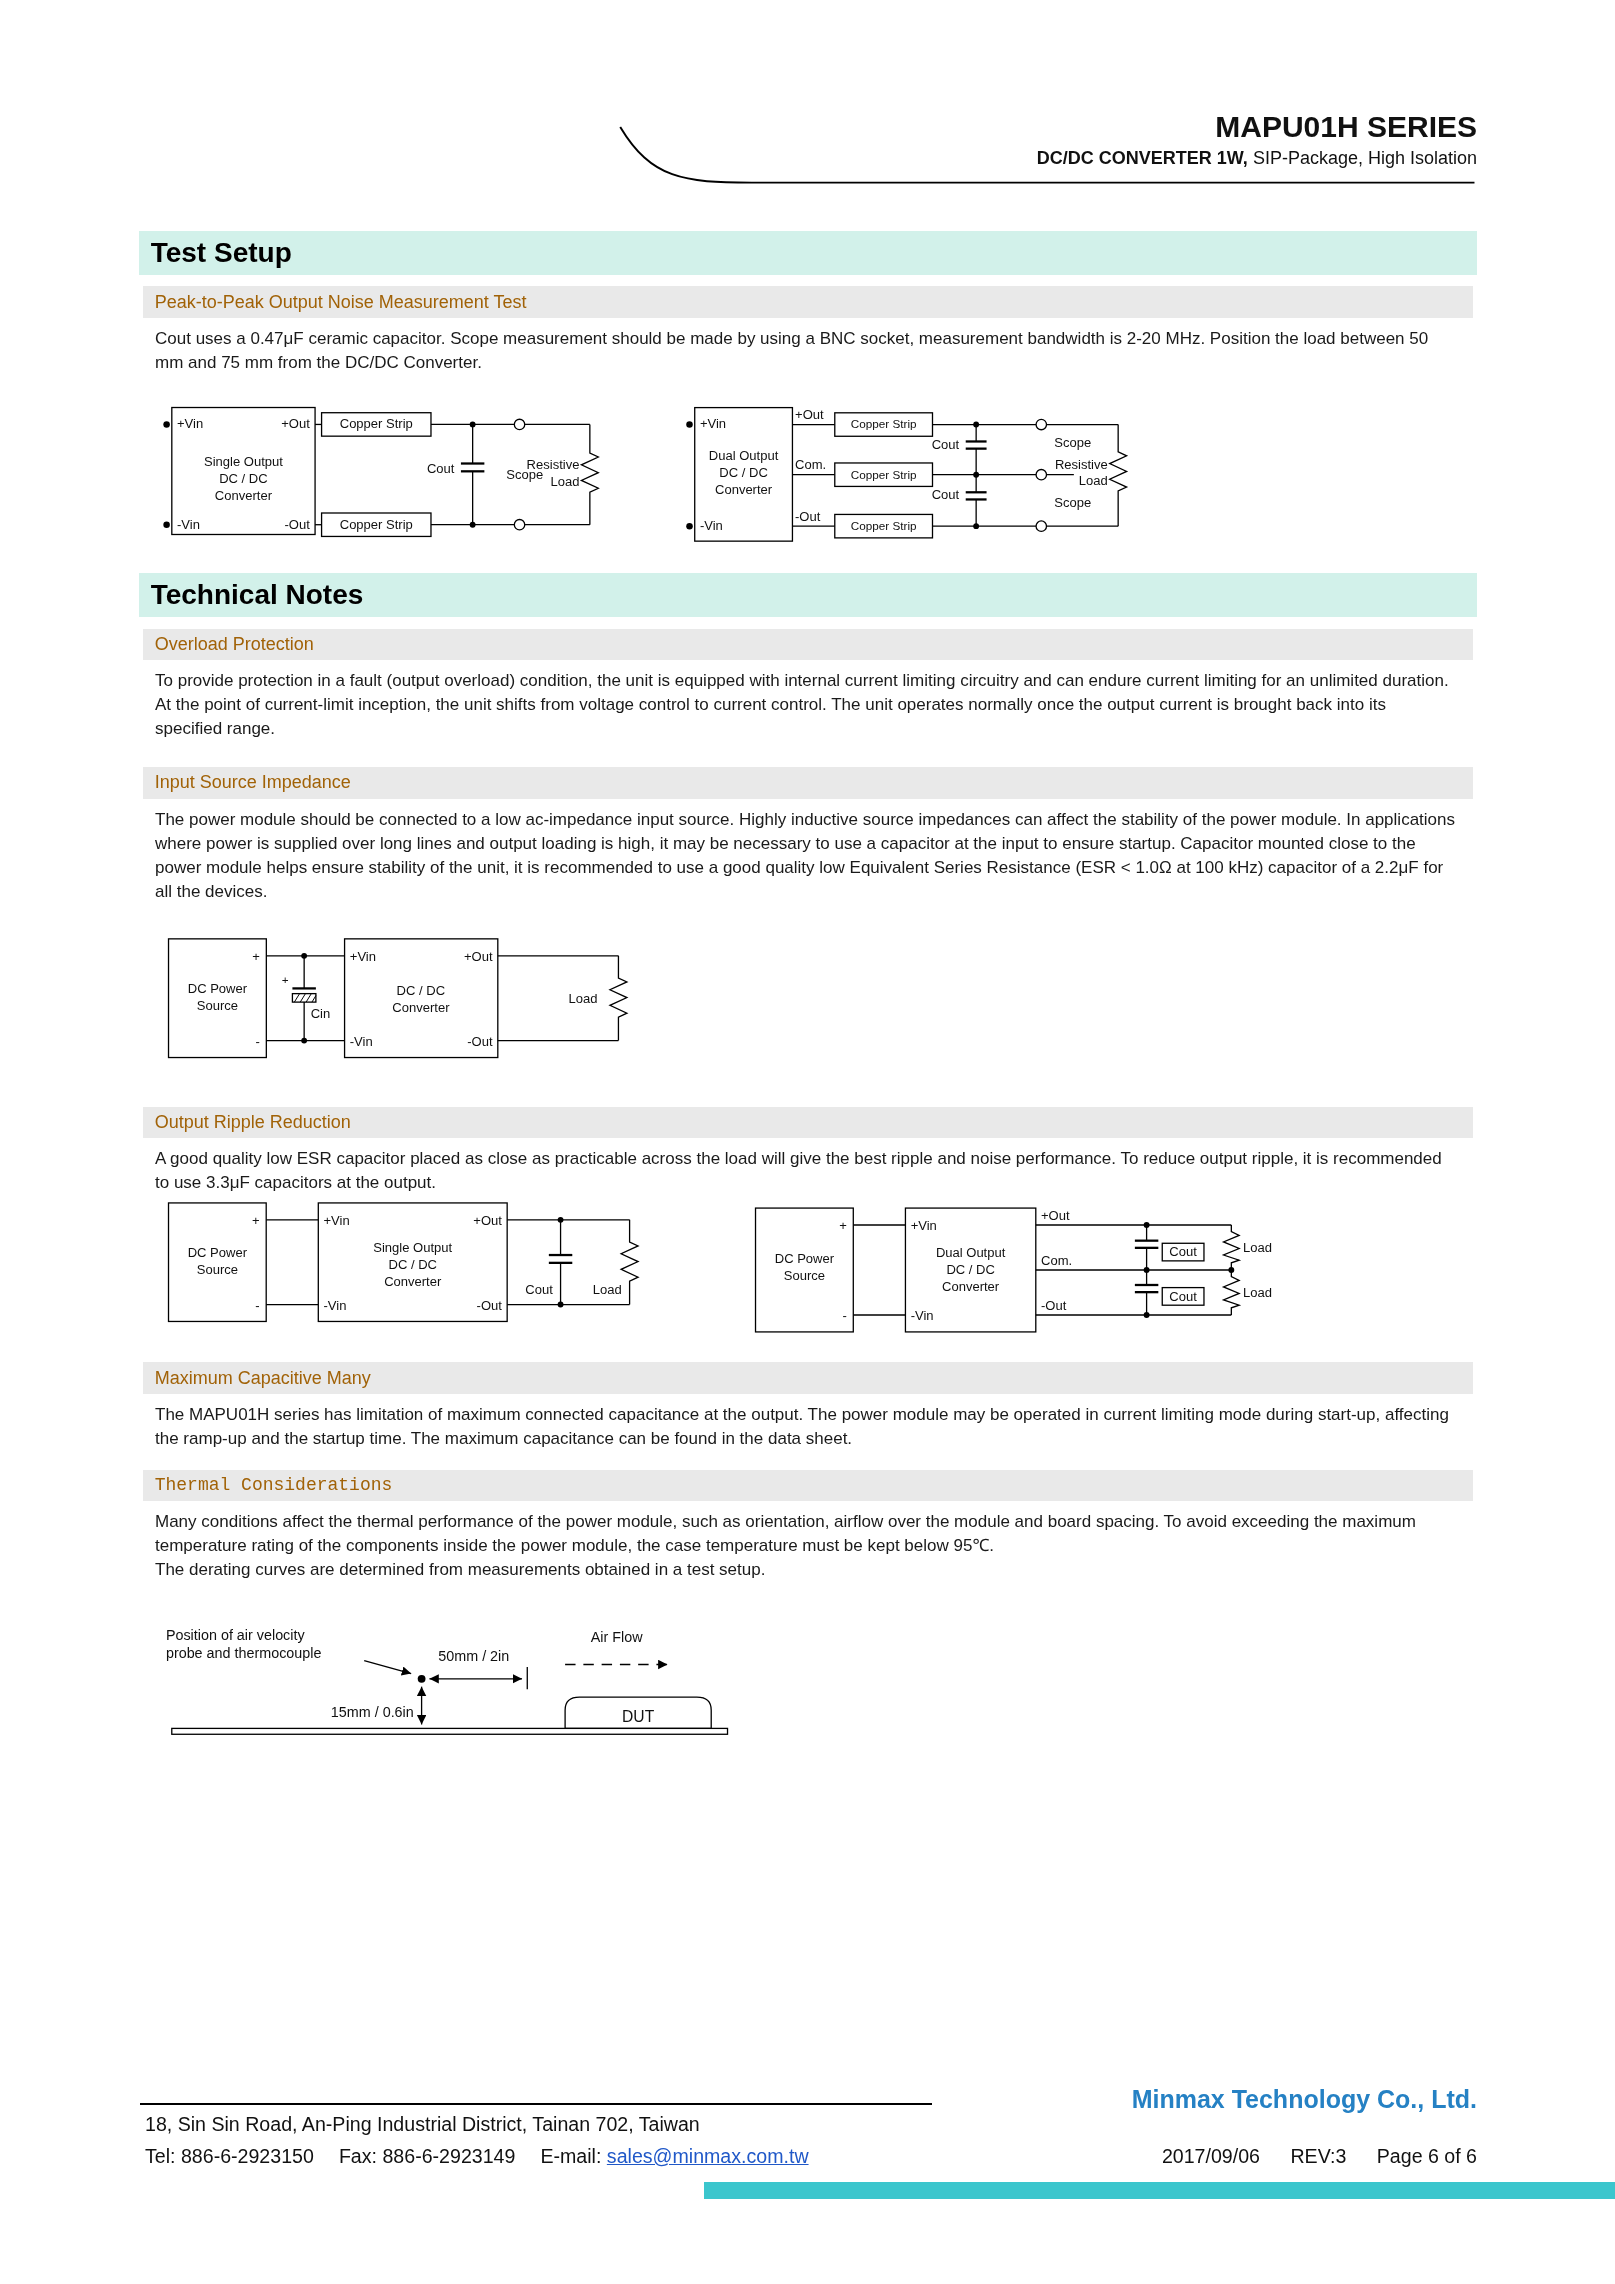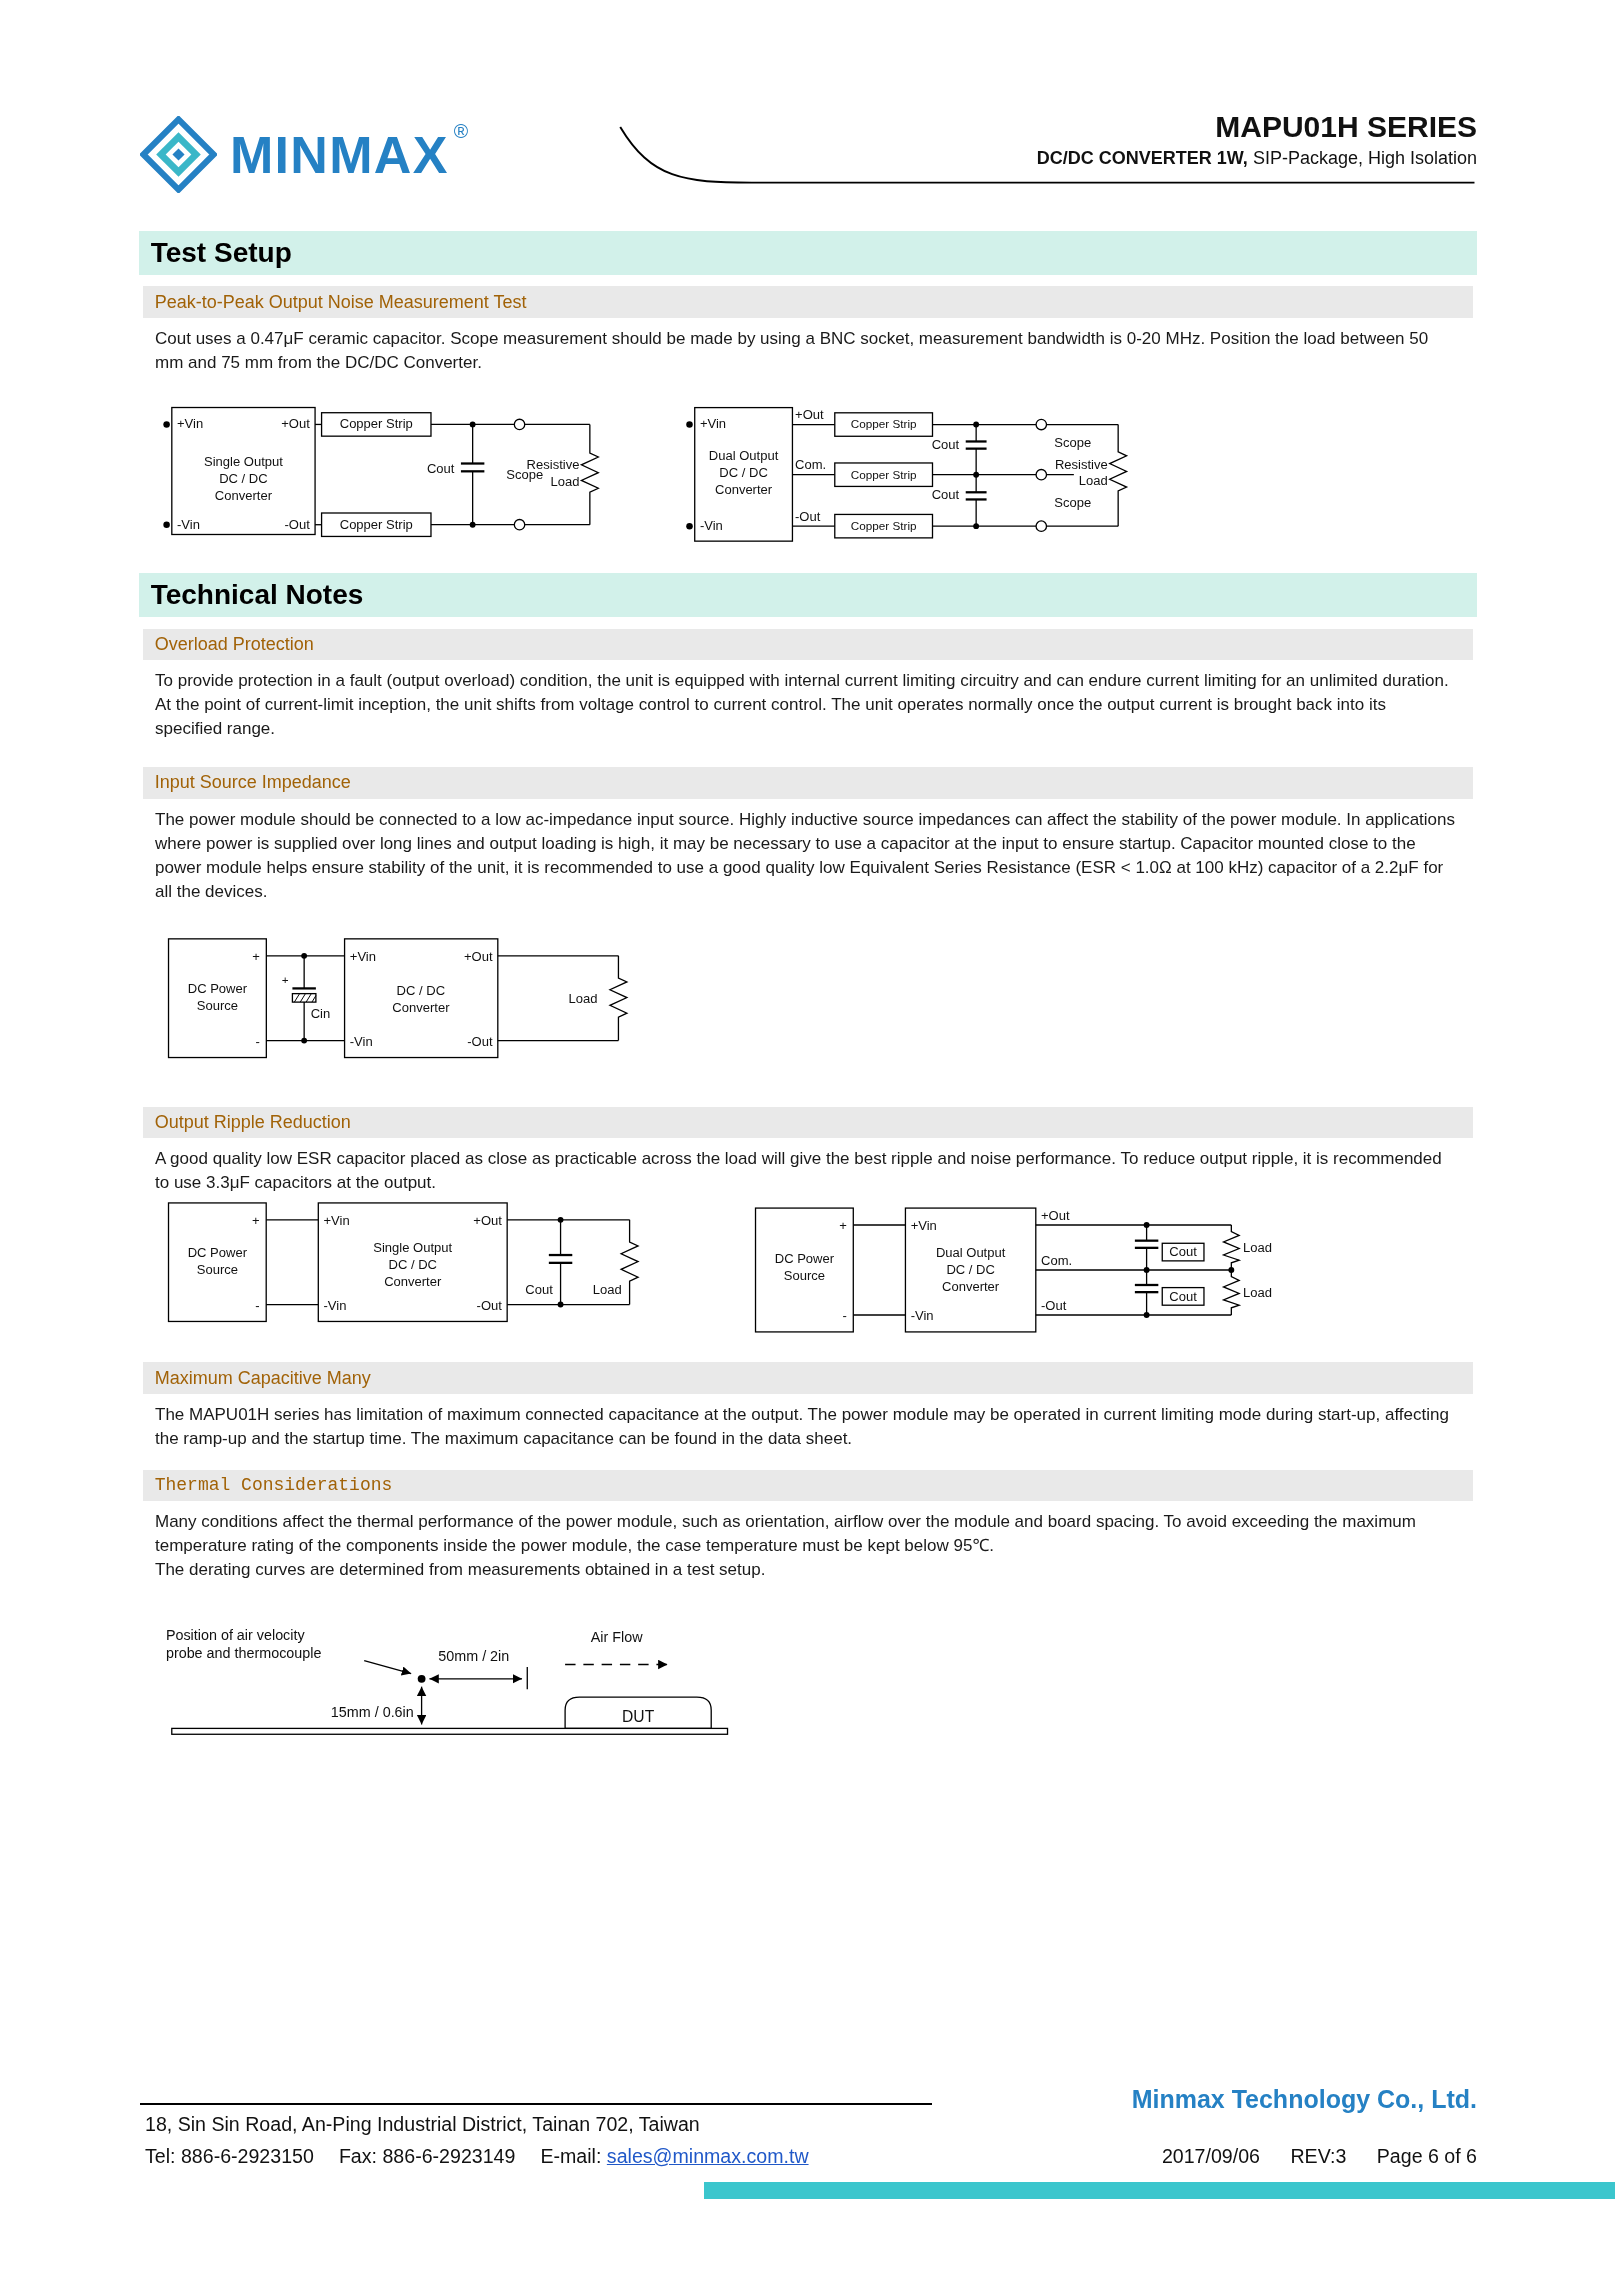--- a/index.html
+++ b/index.html
@@ -57,42 +57,32 @@
   .daterow span{margin-left:25px;text-align:center;}
   .bottom-bar{position:absolute;left:704px;right:0;top:2182px;height:17px;
               background:var(--bar-teal,#3bc6cd);}
 </style>
 </head>
 <body>
 
 <div class="page">
 
   <div class="header">
-    <div class="logo">
-      <svg class="logo-mark" viewBox="0 0 114 114">
-        <polygon points="57,5 109,57 57,109 5,57" fill="#fff" stroke="#2581c4" stroke-width="9"></polygon>
-        <polygon points="57,24 90,57 57,90 24,57" fill="#3ab7c8"></polygon>
-        <polygon points="57,38 76,57 57,76 38,57" fill="#fff"></polygon>
-        <polygon points="57,48 66,57 57,66 48,57" fill="#2581c4"></polygon>
-      </svg>
-      <span class="logo-text">MINMAX</span>
-      <span class="logo-reg">®</span>
-    </div>
     <div class="titles">
       <div class="series-title">MAPU01H SERIES</div>
       <div class="series-sub"><span class="bold">DC/DC CONVERTER 1W,</span><span> SIP-Package, High Isolation</span></div>
     </div>
     <svg class="curve" viewBox="0 0 1370 108">
       <path d="M 52,6 C 100,86 150,92 255,92 L 1370,92" fill="none" stroke="#000" stroke-width="3"></path>
     </svg>
   </div>
 
   <div class="band-teal first">Test Setup</div>
   <div class="band-gray">Peak-to-Peak Output Noise Measurement Test</div>
-  <p class="body-text">Cout uses a 0.47μF ceramic capacitor. Scope measurement should be made by using a BNC socket, measurement bandwidth is 0-20 MHz. Position the load between 50 mm and 75 mm from the DC/DC Converter.</p>
+  <p class="body-text">Cout uses a 0.47μF ceramic capacitor. Scope measurement should be made by using a BNC socket, measurement bandwidth is 2-20 MHz. Position the load between 50 mm and 75 mm from the DC/DC Converter.</p>
 
   <div class="diag-row r1">
 
     <svg class="diagram" style="left:19.6px" width="456" height="140" viewBox="0 0 700 215">
       <circle class="dot" cx="10" cy="36" r="5"></circle>
       <circle class="dot" cx="10" cy="190" r="5"></circle>
       <rect class="shape" x="18" y="10" width="220" height="195"></rect>
       <text x="26" y="42">+Vin</text>
       <text x="26" y="196">-Vin</text>
       <text x="230" y="42" text-anchor="end">+Out</text>

